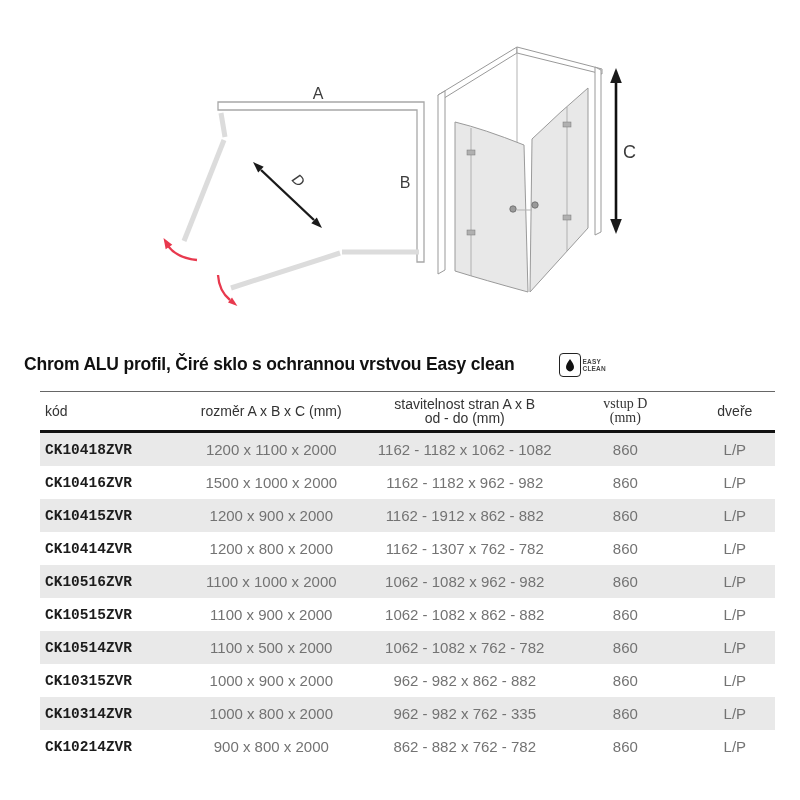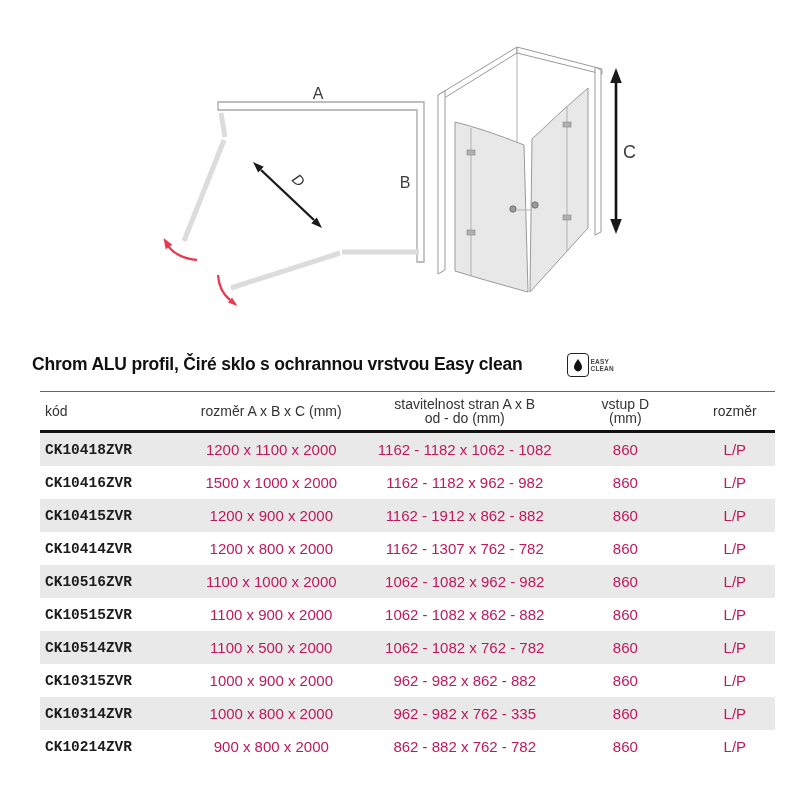--- a/index.html
+++ b/index.html
@@ -19,35 +19,35 @@
   .dim-arrow{stroke:#1a1a1a;stroke-width:2.4;fill:none;}
   .dim-head{fill:#1a1a1a;stroke:none;}
   .swing{stroke:var(--accent-red,#e8394e);stroke-width:2.3;fill:none;}
   .swing-head{fill:var(--accent-red,#e8394e);stroke:none;}
   .glass{fill:var(--glass-fill,#e8e8e8);stroke:#9a9a9a;stroke-width:1;}
   .stile{stroke:#9a9a9a;stroke-width:0.7;fill:none;}
   .hinge{fill:#b0b0b0;stroke:#777;stroke-width:0.5;}
   .knob{fill:#9a9a9a;stroke:#666;stroke-width:0.8;}
   .thinline{stroke:#b3b3b3;stroke-width:1;fill:none;}
 
-  .title-row{position:absolute;left:32px;top:351px;width:735px;display:flex;align-items:flex-start;gap:36px;}
+  .title-row{position:absolute;left:24px;top:351px;width:735px;display:flex;align-items:flex-start;gap:36px;}
   .page-title{margin:0;font-size:17.5px;font-weight:bold;color:#111;letter-spacing:-0.2px;line-height:26px;white-space:nowrap;}
   .ec-badge{display:flex;align-items:center;margin-left:8px;margin-top:2px;}
   .ec-box{width:20px;height:22px;border:1.6px solid #222;border-radius:4px;display:flex;align-items:center;justify-content:center;background:#fff;}
   .ec-text{display:flex;flex-direction:column;margin-left:2px;font-size:6.5px;line-height:7px;font-weight:bold;color:#444;letter-spacing:0.2px;}
 
   .spec-table{position:absolute;left:40px;top:391px;width:735px;border-collapse:collapse;table-layout:fixed;}
   .spec-table thead tr{border-top:1px solid #666;border-bottom:3px solid #111;}
   .spec-table th{font-weight:normal;font-size:14px;color:#333;height:38px;vertical-align:middle;padding:0;line-height:14px;}
-  .spec-table td{font-size:15px;color:#be185d;height:33px;padding:0;vertical-align:middle;text-align:center;}
+  .spec-table td{font-size:15px;color:#737373;height:33px;padding:0;vertical-align:middle;text-align:center;}
   .spec-table tbody tr:nth-child(odd){background:var(--row-alt,#e9e9e9);}
   .col-code{width:17%;}
   .col-dim{width:28%;}
   .col-adj{width:25%;text-align:center;}
-  .col-entry{width:19%;}
+  .col-entry{width:19%;font-family:Liberation Serif, serif;}
   .col-doors{width:11%;}
   .spec-table th.h-code, .spec-table td.c-code{text-align:left;padding-left:5px;}
   .spec-table td.c-code{font-weight:bold;font-size:14.5px;color:#1c1c1c;font-family:Liberation Mono, monospace;}
 </style>
 </head>
 <body style="--accent-red: #e8394e; --row-alt: #e9e9e9; --diagram-line: #dcdcdc; --glass-fill: #e8e8e8;">
 
 <div class="page">
 
   <div class="diagrams">
@@ -122,21 +122,21 @@
         <th class="col-code h-code">kód</th>
         <th class="col-dim">rozměr A x B x C (mm)</th>
         <th class="col-adj">
           <span>stavitelnost stran A x B</span><br>
           <span>od - do (mm)</span>
         </th>
         <th class="col-entry">
           <span>vstup D</span><br>
           <span>(mm)</span>
         </th>
-        <th class="col-doors">rozměr</th>
+        <th class="col-doors">dveře</th>
       </tr>
     </thead>
     <tbody>
     <tr>
       <td class="c-code">CK10418ZVR</td>
       <td class="c-dim">1200 x 1100 x 2000</td>
       <td class="c-adj">1162 - 1182 x 1062 - 1082</td>
       <td class="c-entry">860</td>
       <td class="c-doors">L/P</td>
     </tr>

